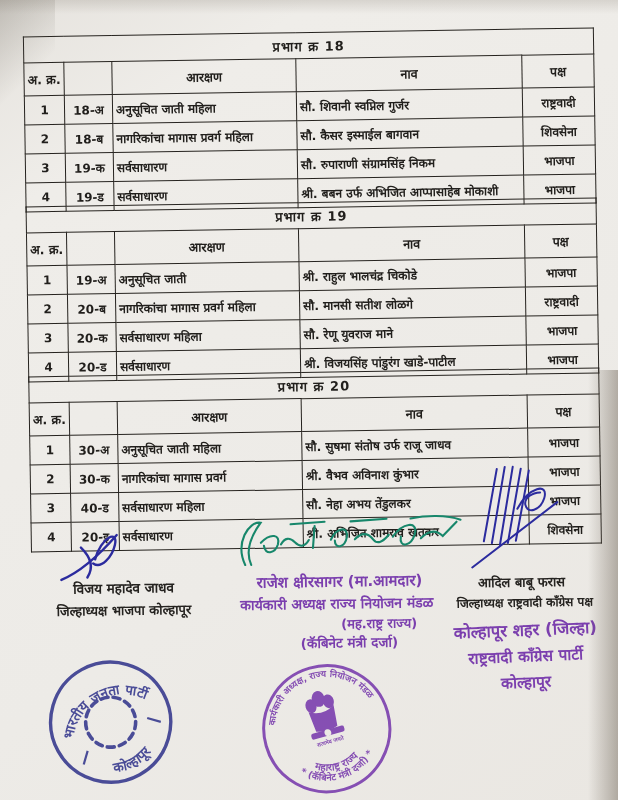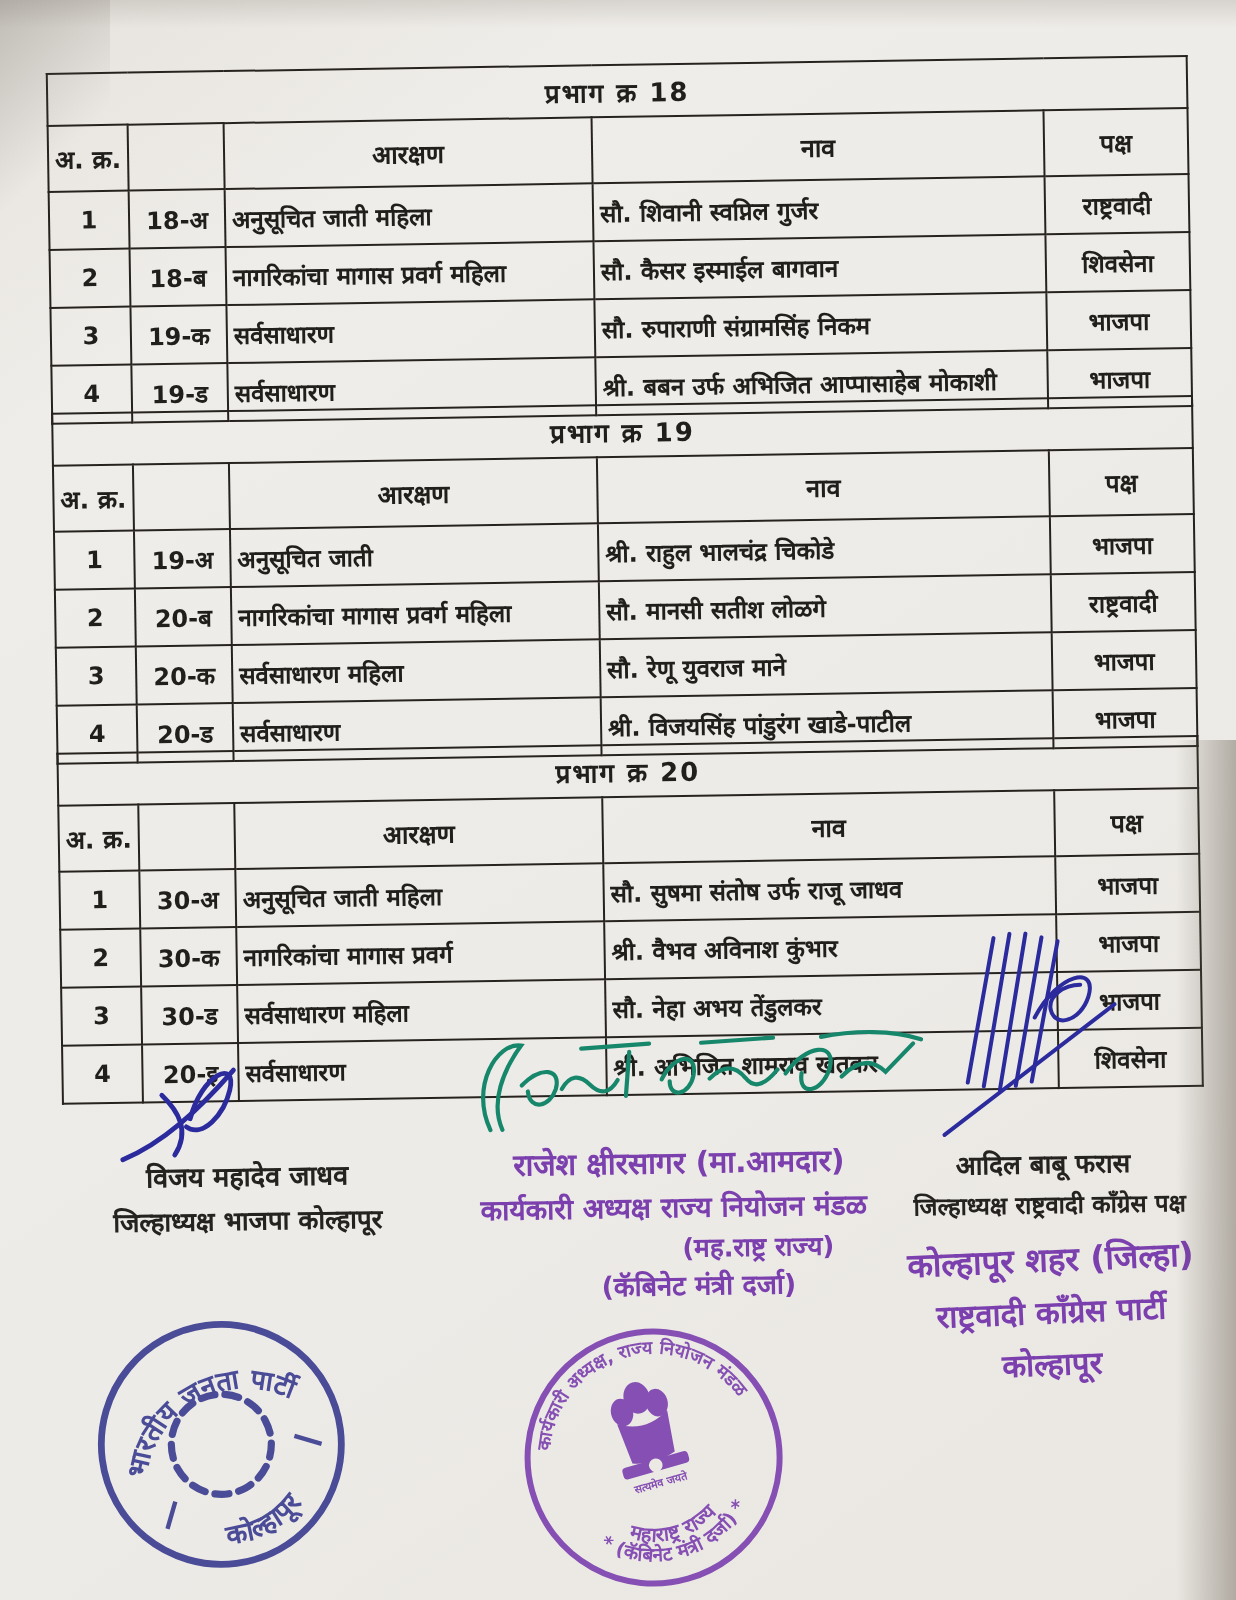--- a/index.html
+++ b/index.html
@@ -173,21 +173,21 @@
         </tr>
         <tr>
           <td class="c-serial">2</td>
           <td class="c-code">30-क</td>
           <td class="c-reservation">नागरिकांचा मागास प्रवर्ग</td>
           <td class="c-name">श्री. वैभव अविनाश कुंभार</td>
           <td class="c-party">भाजपा</td>
         </tr>
         <tr>
           <td class="c-serial">3</td>
-          <td class="c-code">30-ड</td>
+          <td class="c-code">40-ड</td>
           <td class="c-reservation">सर्वसाधारण महिला</td>
           <td class="c-name">सौ. नेहा अभय तेंडुलकर</td>
           <td class="c-party">भाजपा</td>
         </tr>
         <tr>
           <td class="c-serial">4</td>
           <td class="c-code">20-इ</td>
           <td class="c-reservation">सर्वसाधारण</td>
           <td class="c-name">श्री. अभिजित शामराव खतकर</td>
           <td class="c-party">शिवसेना</td>

